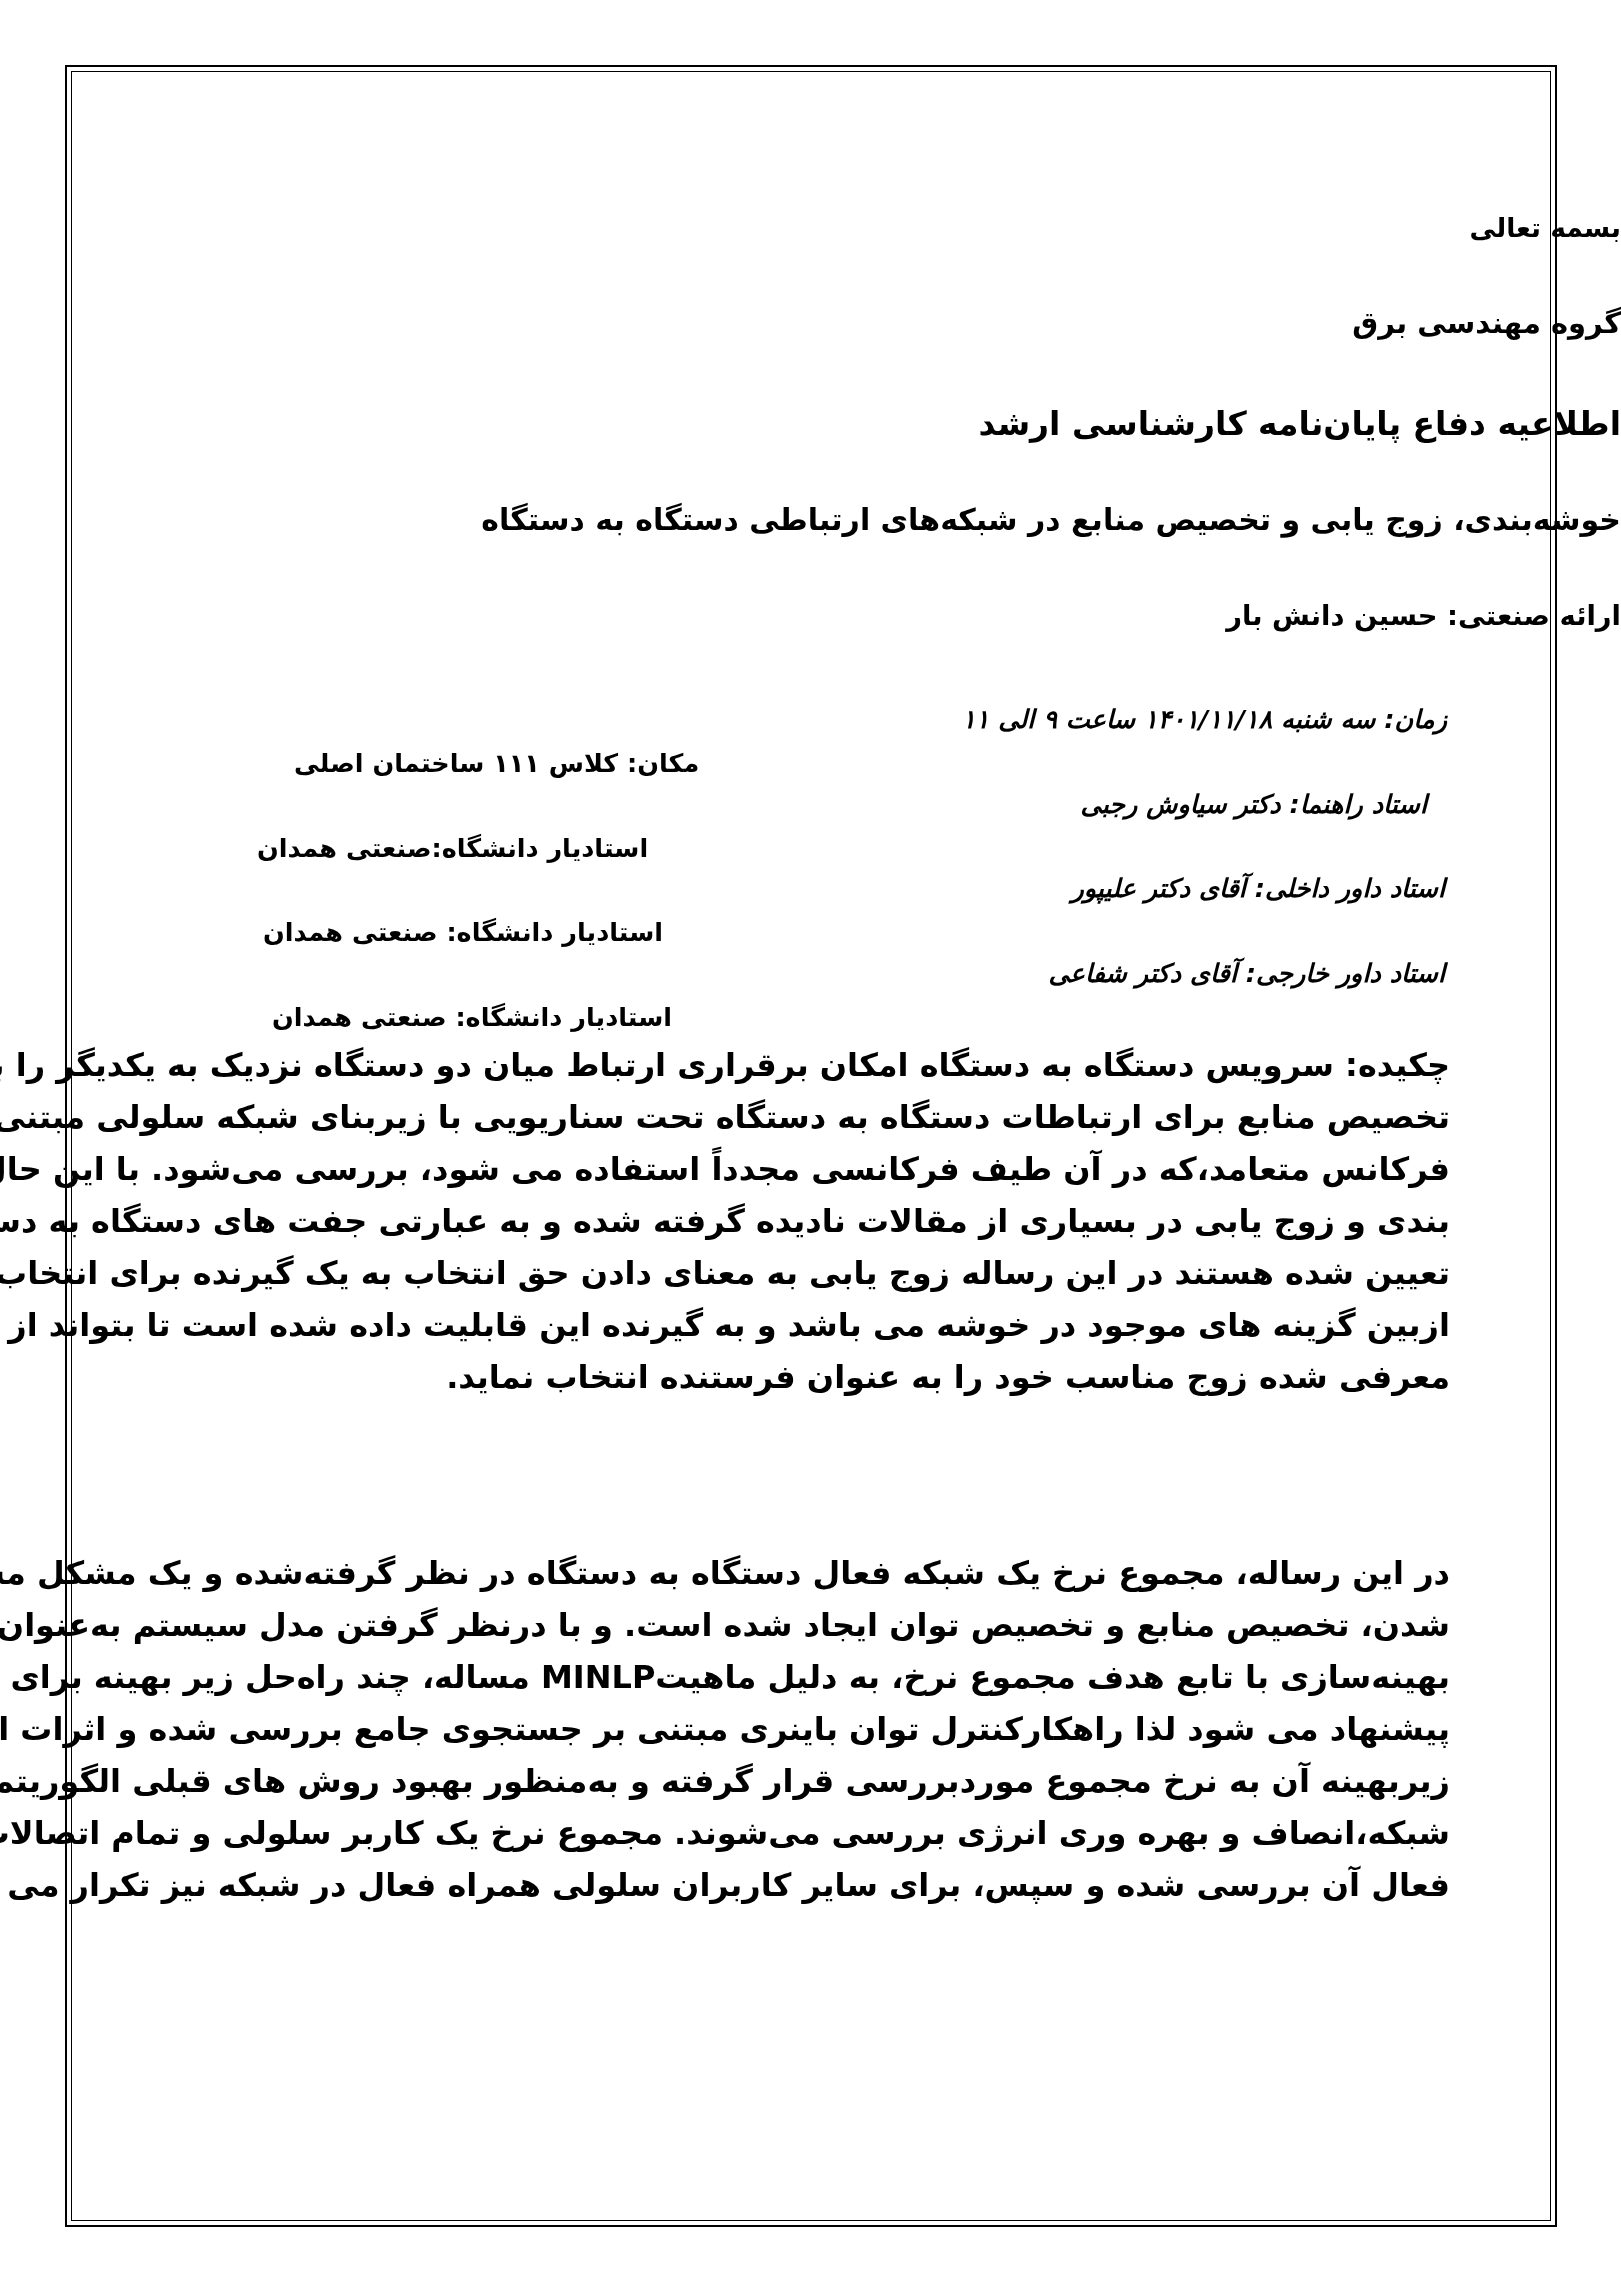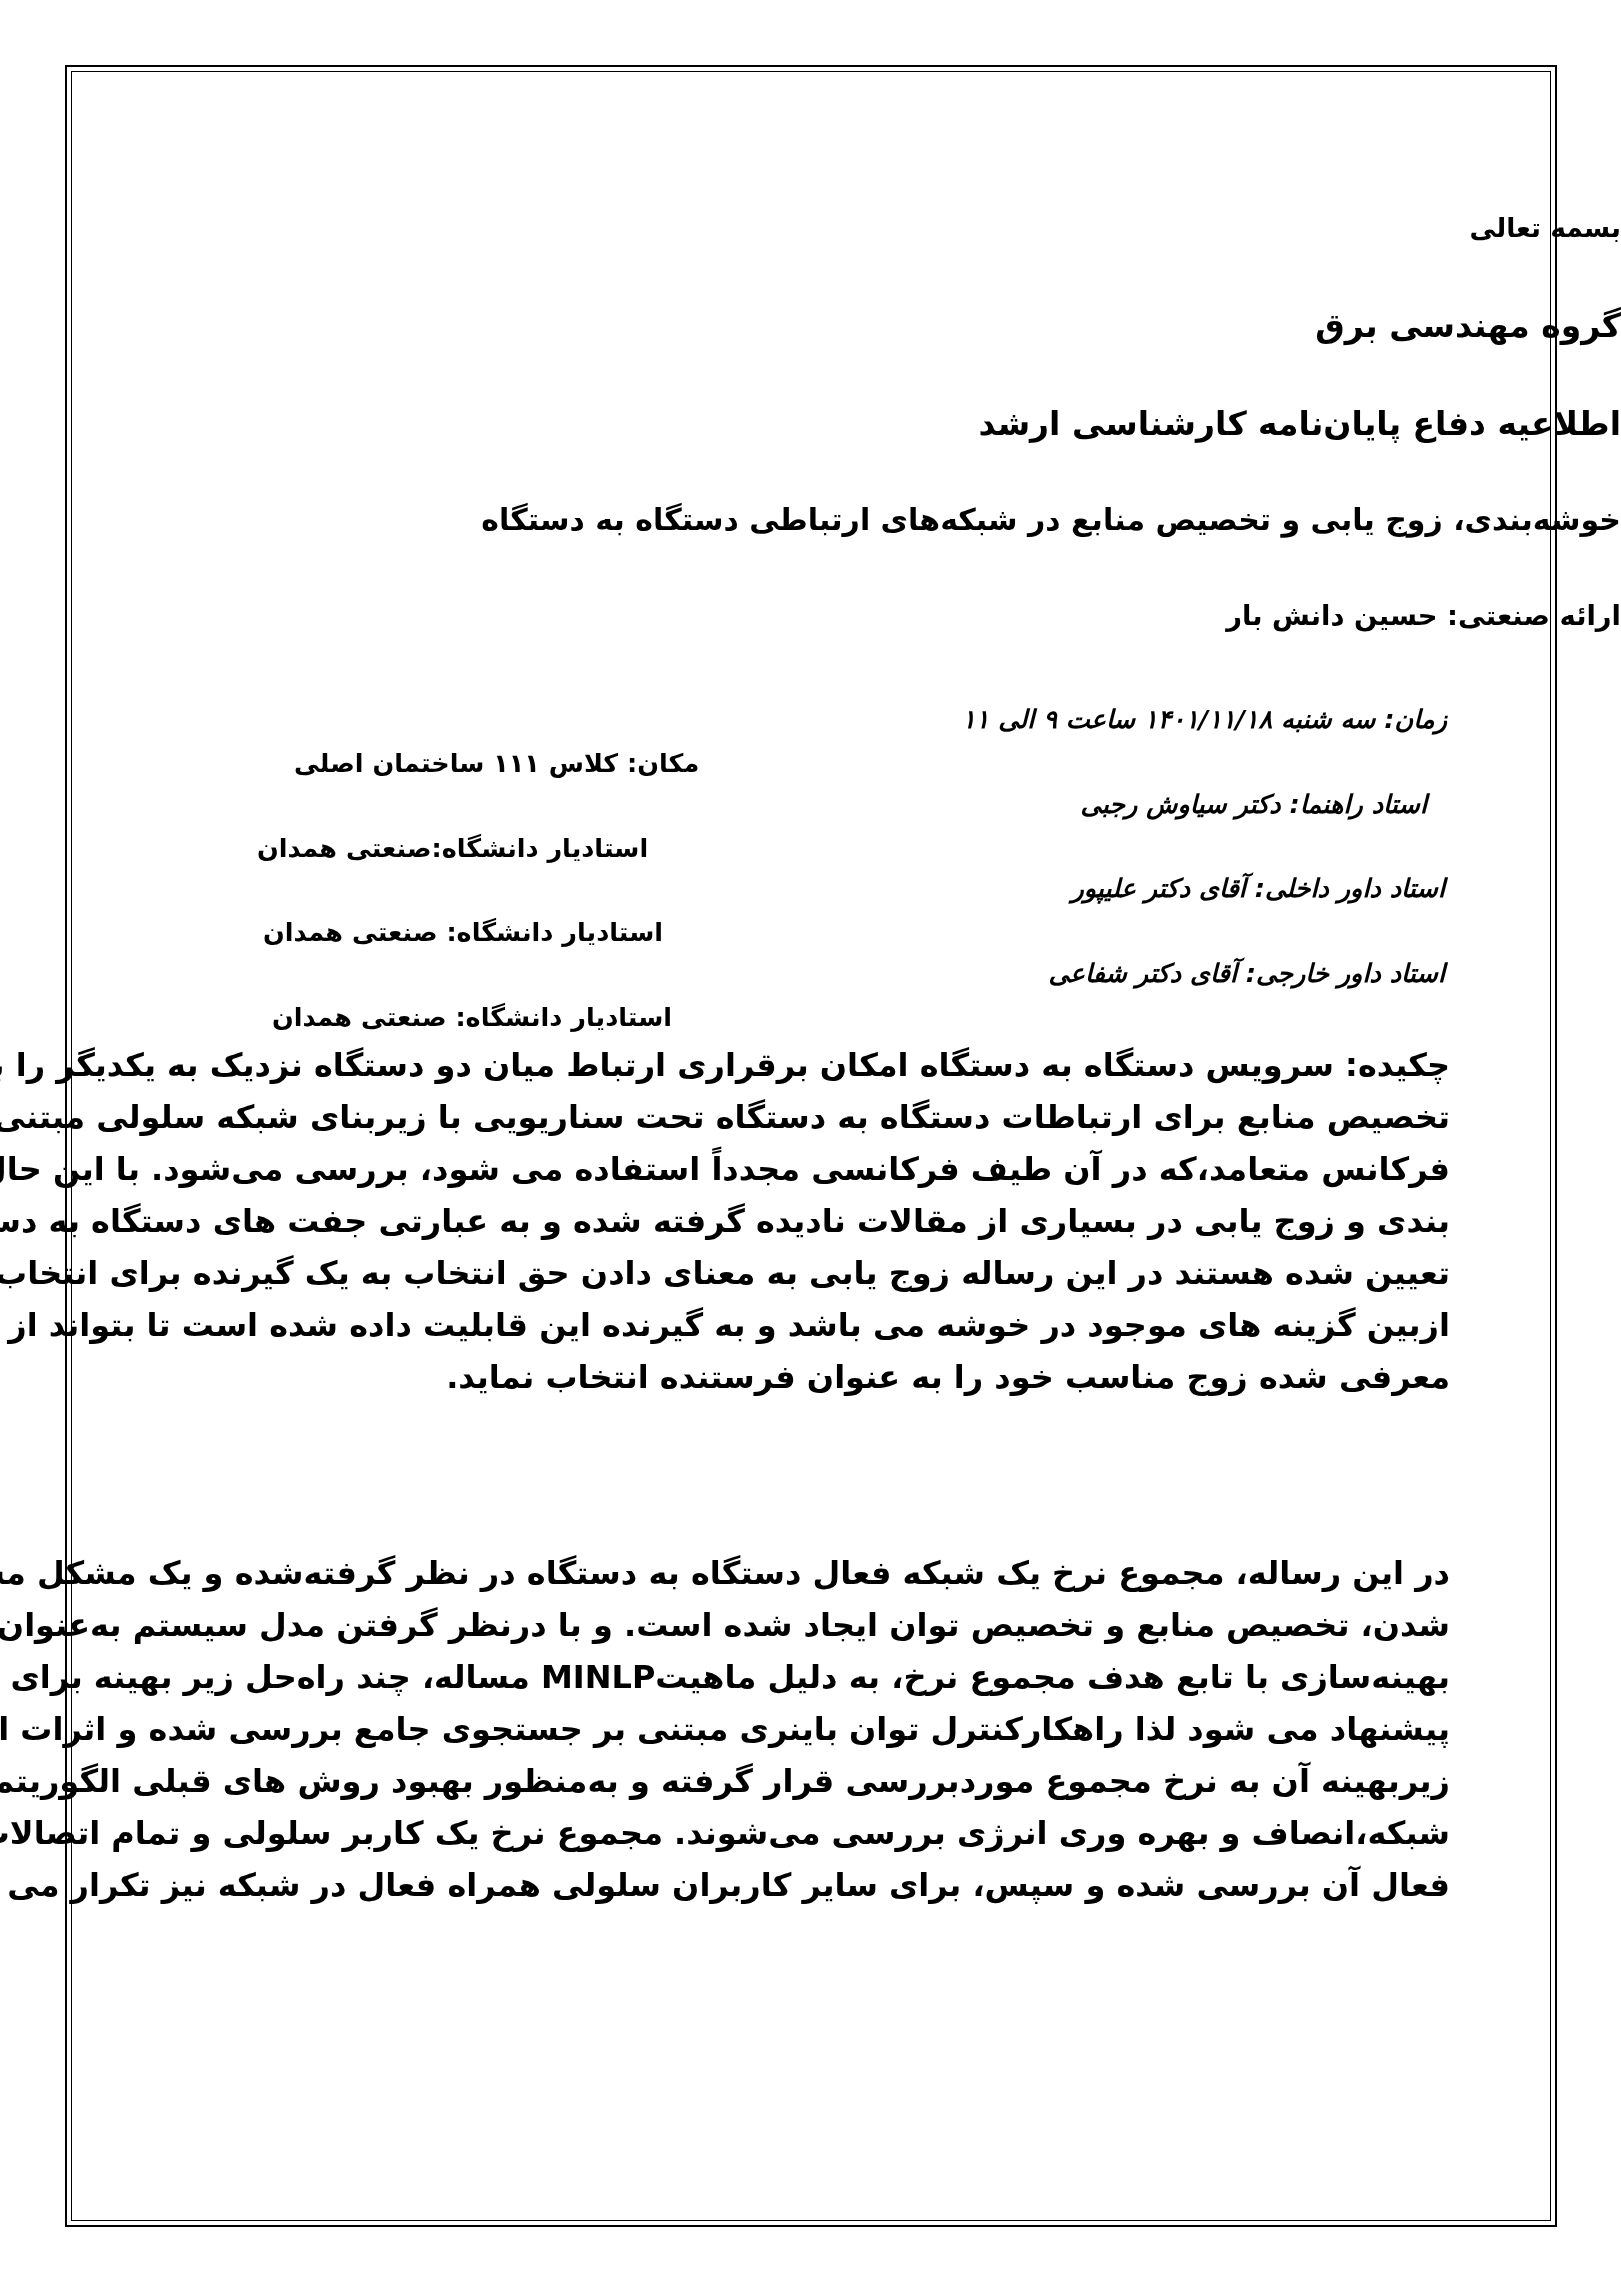--- a/index.html
+++ b/index.html
@@ -14,21 +14,21 @@
   }
   .frame-inner {
     position: absolute; left: 71px; top: 71px; width: 1480px; height: 2150px;
     border: 1.5px solid #000; box-sizing: border-box;
   }
   .center-line {
     position: absolute; left: 0; width: 1621px; 
     font-weight: bold; direction: rtl; white-space: nowrap;
   }
   .bismillah { top: 212px; font-size: 26.5px; }
-  .dept      { top: 306px; font-size: 33px; }
+  .dept      { top: 306px; font-size: 29px; }
   .title     { top: 404px; font-size: 33px; }
   .thesis    { top: 502px; font-size: 30px; }
   .presenter { top: 600px; font-size: 27.4px; }
 
   .info-row {
     position: absolute; left: 0; width: 1621px; height: 43px;
     font-weight: bold; font-size: 25.5px; direction: rtl; white-space: nowrap;
   }
   .info-row .r { position: absolute; right: 176px; font-style: italic; }
   .info-row .l { position: absolute; left: 255px; margin-top: 44px; }

